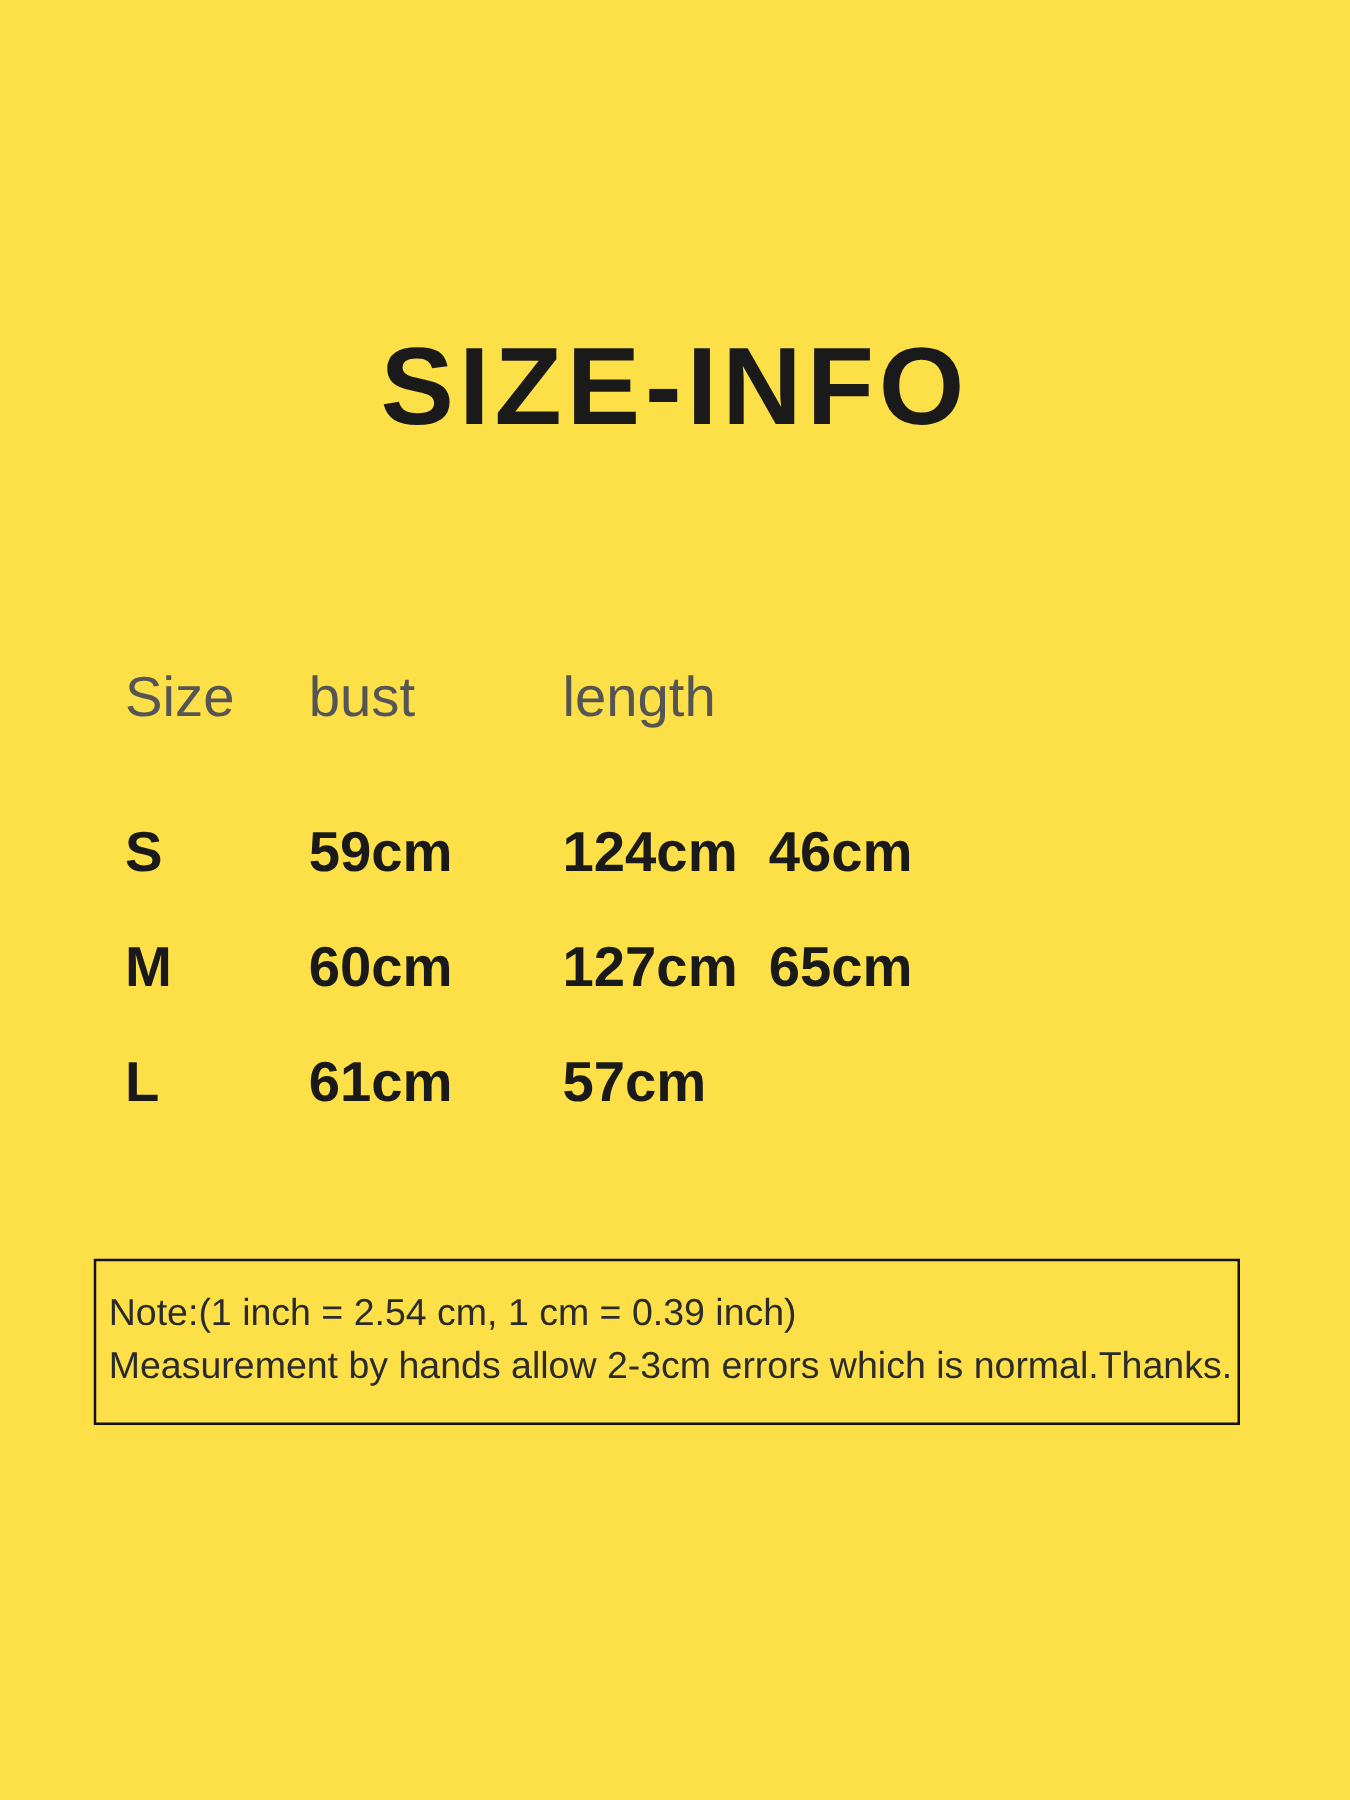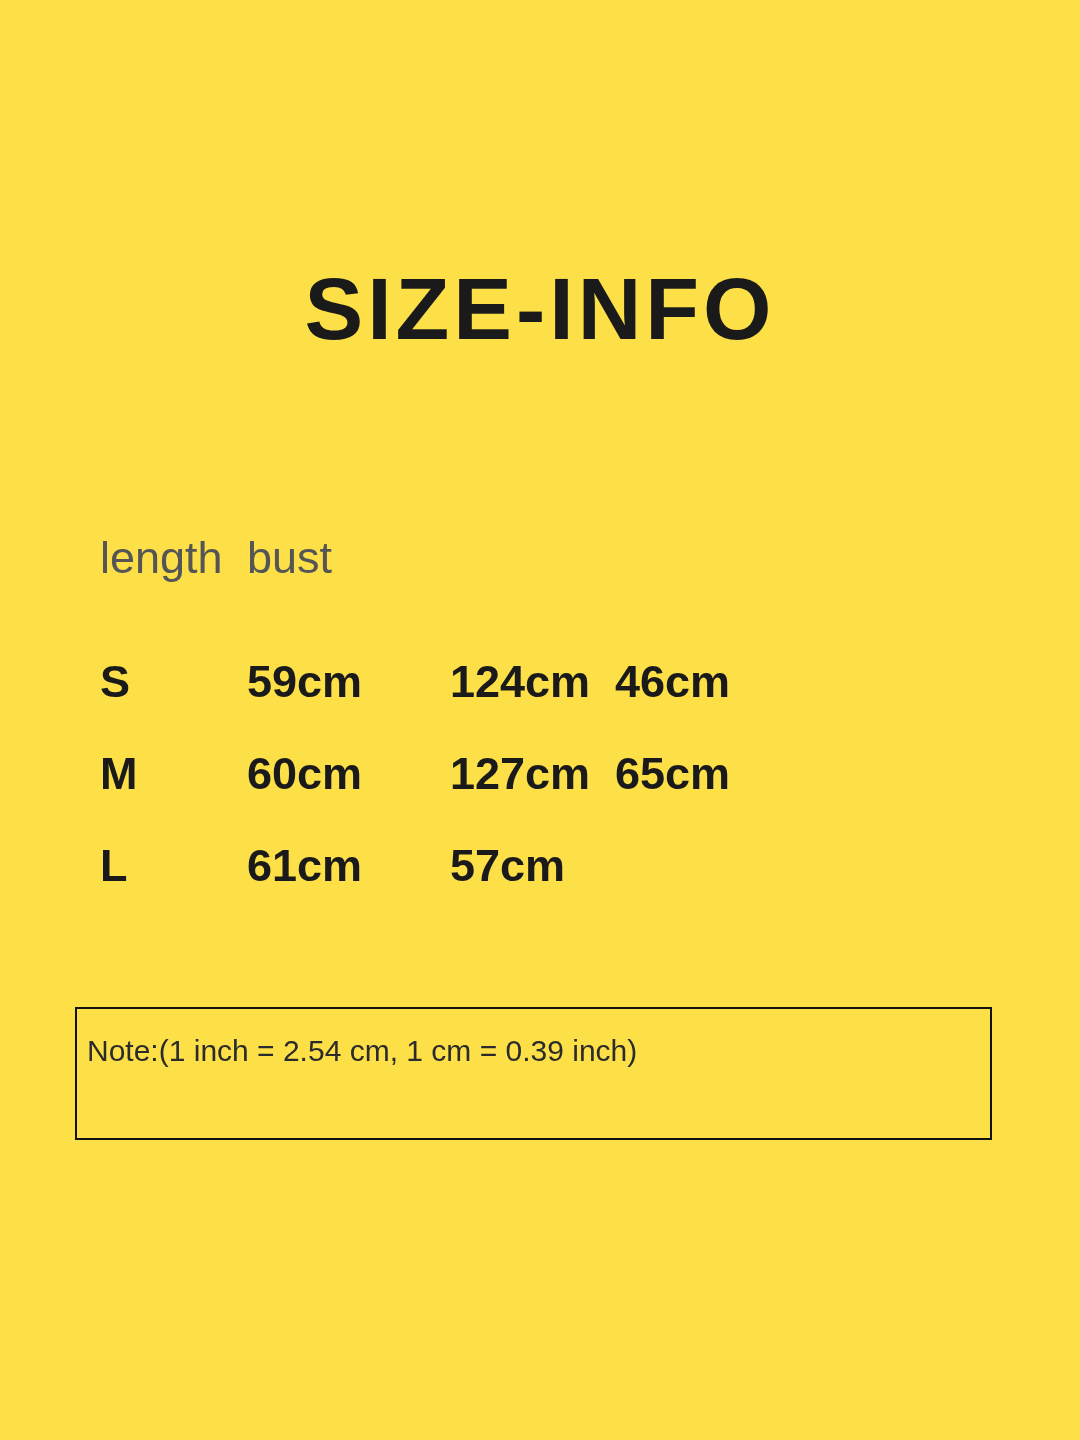--- a/index.html
+++ b/index.html
@@ -76,22 +76,23 @@
 </head>
 <body>
 
 <div class="page">
 
   <h1 class="title">SIZE-INFO</h1>
 
   <div class="size-table">
 
     <div class="row header-row">
+      <span class="cell">Size</span>
+      <span class="cell">bust</span>
       <span class="cell">length</span>
-      <span class="cell">bust</span>
     </div>
 
     <div class="row data-row">
       <span class="cell">S</span>
       <span class="cell">59cm</span>
       <span class="cell">124cm</span>
       <span class="cell">46cm</span>
     </div>
 
     <div class="row data-row">
@@ -104,15 +105,16 @@
     <div class="row data-row">
       <span class="cell">L</span>
       <span class="cell">61cm</span>
       <span class="cell">57cm</span>
     </div>
 
   </div>
 
   <div class="note-box">
     <p>Note:(1 inch = 2.54 cm, 1 cm = 0.39 inch)</p>
+    <p>Measurement by hands allow 2-3cm errors which is normal.Thanks.</p>
   </div>
 
 </div>
 
 </body></html>

